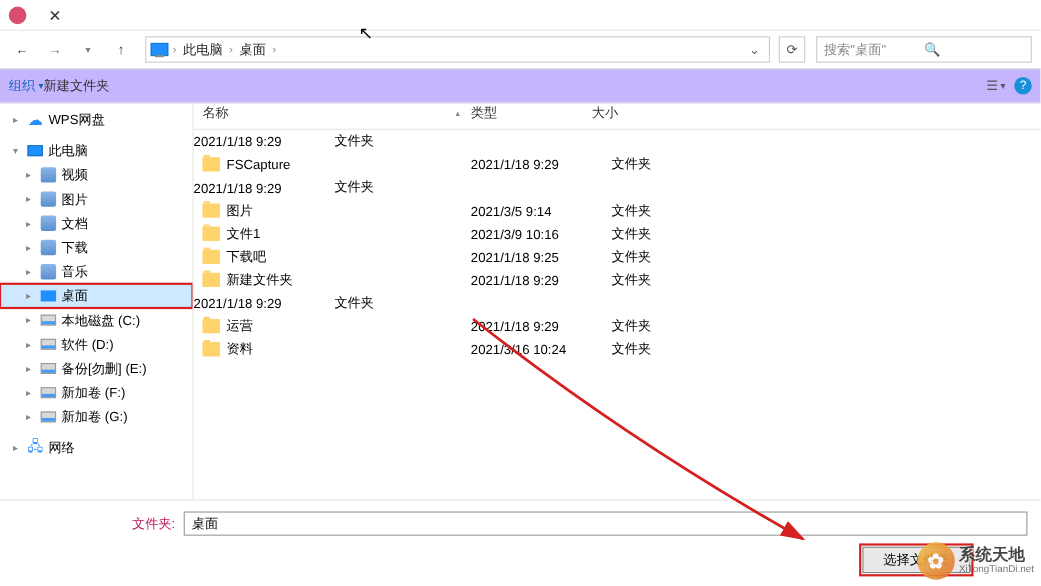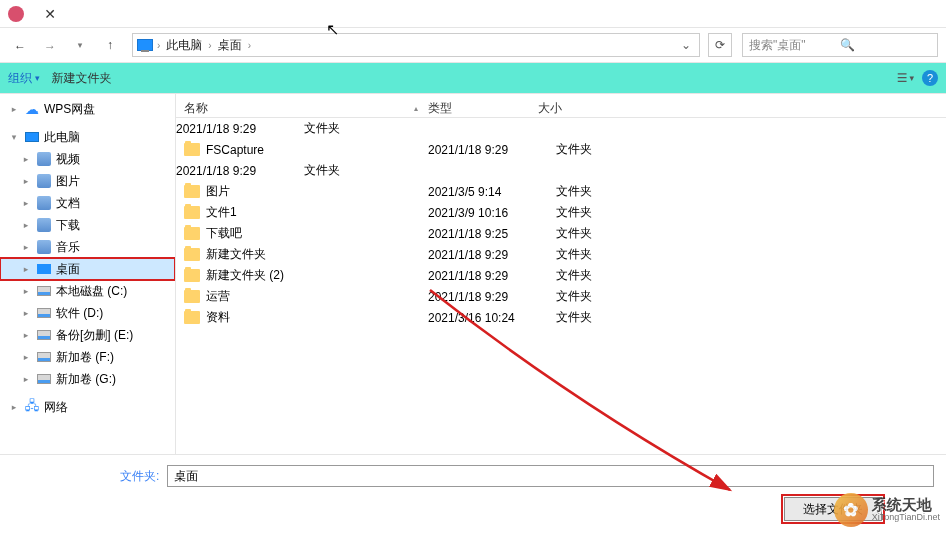--- a/index.html
+++ b/index.html
@@ -17,21 +17,21 @@
 .breadcrumb-bar .pc-icon { width: 16px; height: 12px; background: #1e90ff; border: 1px solid #1976d2; position: relative; }
 .breadcrumb-bar .pc-icon::after { content:''; position:absolute; bottom:-2px; left:3px; width:8px; height:2px; background:#888; }
 .breadcrumb-bar .crumb { color: #222; padding: 0 2px; cursor: pointer; }
 .breadcrumb-bar .sep { color: #888; font-size: 10px; }
 .dropdown-arrow { color: #666; cursor: pointer; padding: 0 4px; }
 .refresh { width: 24px; height: 24px; border: 1px solid #ccc; margin-left: 2px; display:flex; align-items:center; justify-content:center; color:#555; cursor:pointer; }
 .searchbox { width: 196px; height: 24px; border: 1px solid #ccc; margin-left: 4px; display:flex; align-items:center; padding: 0 6px; color:#888; }
 .searchbox span { flex:1; }
 .searchbox .sicon { color:#888; }
 
-.toolbar { height: 32px; border-top: 1px solid #e5e5e5; border-bottom: 1px solid #e5e5e5; background: #5eead4; display:flex; align-items:center; padding: 0 8px; gap: 12px; }
+.toolbar { height: 32px; border-top: 1px solid #e5e5e5; border-bottom: 1px solid #e5e5e5; background: #c4b5fd; display:flex; align-items:center; padding: 0 8px; }
 .toolbar .org { color: #1a66c7; cursor: pointer; display:flex; align-items:center; gap:3px; }
 .toolbar .newf { color: #333; cursor: pointer; }
 .toolbar .right { margin-left: auto; display:flex; align-items:center; gap:8px; }
 .view-btn { color:#555; cursor:pointer; display:flex; align-items:center; gap:2px; }
 .help-btn { width:16px; height:16px; border-radius:50%; background:#1a8fd8; color:#fff; display:flex; align-items:center; justify-content:center; font-size:11px; cursor:pointer; }
 
 .main { display: flex; height: 360px; }
 .tree { width: 176px; border-right: 1px solid #e5e5e5; padding: 4px 0; overflow: hidden; }
 .tree-item { height: 22px; display: flex; align-items: center; padding-left: 8px; gap: 4px; cursor: pointer; }
 .tree-item .exp { width: 12px; color: #888; font-size: 9px; text-align:center; }
@@ -41,34 +41,34 @@
 .tree-item.l1 { padding-left: 20px; }
 .cloud-icon { color: #2d8cff; font-size: 14px; }
 .pc-small { width:14px; height:10px; background:#1e90ff; border:1px solid #1673c4; }
 .lib-icon { width:14px; height:14px; background: linear-gradient(#8bb7e8,#5a8fd0); border-radius:2px; }
 .disk-icon { width:14px; height:10px; background:#d8d8d8; border:1px solid #999; position:relative; }
 .disk-icon::after{content:'';position:absolute;bottom:0;left:0;right:0;height:3px;background:#4a9cf0;}
 .net-icon { color:#2d8cff; font-size:13px; }
 .desk-icon { width:14px; height:10px; background:#1e90ff; }
 
 .filelist { flex: 1; }
-.headers { height: 24px; display: flex; border-bottom: 1px solid #e5e5e5; align-items: flex-end; color: #333; }
+.headers { height: 24px; display: flex; border-bottom: 1px solid #e5e5e5; align-items: flex-start; color: #333; }
 .col-name { width: 252px; padding-left: 8px; display:flex; align-items:center; gap:6px; }
 .col-date { width: 128px; }
 .col-type { width: 110px; }
 .col-size { width: 90px; }
 .sort-ind { font-size: 8px; color:#888; margin-left:auto; margin-right:10px; }
 .row { height: 21px; display: flex; align-items: center; cursor: pointer; }
 .row .col-name { display:flex; align-items:center; gap:6px; }
 .row .ficon { width:16px; height:13px; background:#ffd36b; border-radius:1px; position:relative; flex-shrink:0; }
 .row .ficon::before{content:'';position:absolute;top:-2px;left:1px;width:6px;height:2px;background:#ffd36b;border-radius:1px 1px 0 0;}
 
 .footer { border-top: 1px solid #e5e5e5; padding: 10px 12px; }
 .footer-row1 { display:flex; align-items:center; gap:8px; margin-bottom: 10px; padding-left: 108px; }
-.footer-row1 label { color:#3b82f6; }
+.footer-row1 label { color:#be185d; }
 .folder-input { flex:1; height:22px; border:1px solid #999; padding:0 6px; }
 .footer-row2 { display:flex; justify-content:flex-end; padding-right: 52px; }
 .select-btn { height:24px; padding:0 18px; border:1px solid #888; background:#e9e9e9; position:relative; cursor:pointer; }
 .select-btn.highlight { outline: 2px solid #d62020; outline-offset: 1px; }
 
 .cursor { position:absolute; top: 20px; left: 326px; font-size: 16px; color:#000; pointer-events:none; }
 .arrow-svg { position:absolute; top: 280px; left: 420px; pointer-events:none; }
 
 .watermark { position:absolute; bottom:6px; right:6px; display:flex; align-items:center; gap:4px; opacity:0.9; }
 .wm-icon { width:34px; height:34px; border-radius:50%; background: linear-gradient(135deg,#f0c048,#e07030); display:flex; align-items:center; justify-content:center; color:#fff; font-size:18px; font-weight:bold; }
@@ -280,24 +280,20 @@
         <div class="row">
           <div class="col-name">
             <span class="ficon"></span>
             <span>新建文件夹</span>
           </div>
           <div class="col-date">2021/1/18 9:29</div>
           <div class="col-type">文件夹</div>
           <div class="col-size"></div>
         </div>
         <div class="row">
-          <div class="col-name">
-            <span class="ficon"></span>
-            <span>新建文件夹 (2)</span>
-          </div>
           <div class="col-date">2021/1/18 9:29</div>
           <div class="col-type">文件夹</div>
           <div class="col-size"></div>
         </div>
         <div class="row">
           <div class="col-name">
             <span class="ficon"></span>
             <span>运营</span>
           </div>
           <div class="col-date">2021/1/18 9:29</div>

